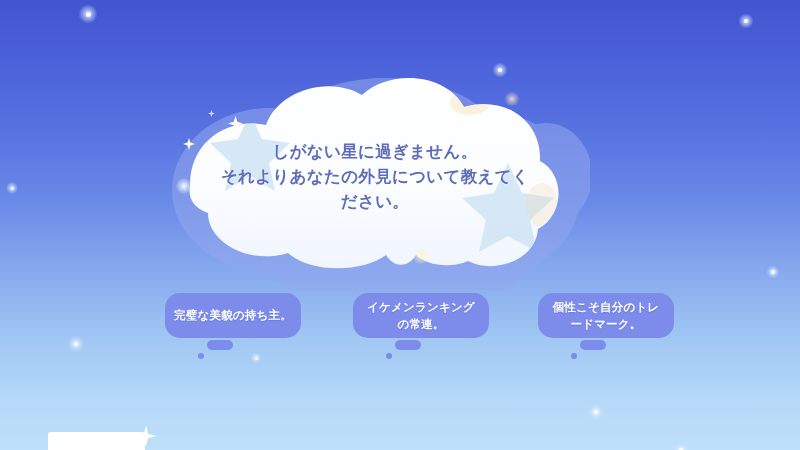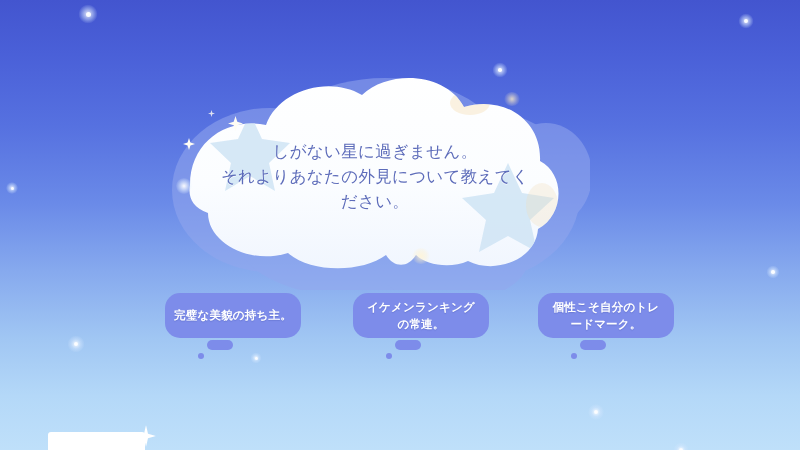--- a/index.html
+++ b/index.html
@@ -52,21 +52,21 @@
   #cloud-halo, #cloud-body { position: absolute; left: 0; top: 0; width: 440px; height: 235px; }
 
   #cloud-text {
     position: absolute;
     left: 60px;
     top: 84px;
     width: 330px;
     text-align: center;
     color: #5d6cba;
     font-size: 16.5px;
-    font-weight: normal;
+    font-weight: bold;
     line-height: 1.52;
     letter-spacing: 0.3px;
     white-space: pre-line;
     text-shadow: 0 1px 0 rgba(255,255,255,0.6);
   }
 
   
   .sparkle {
     position: absolute;
     background: #fffdf4;

